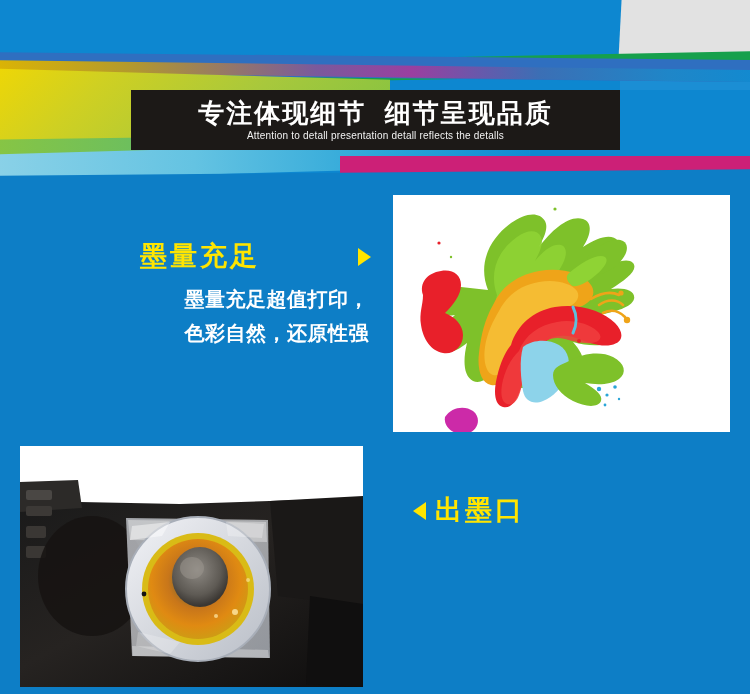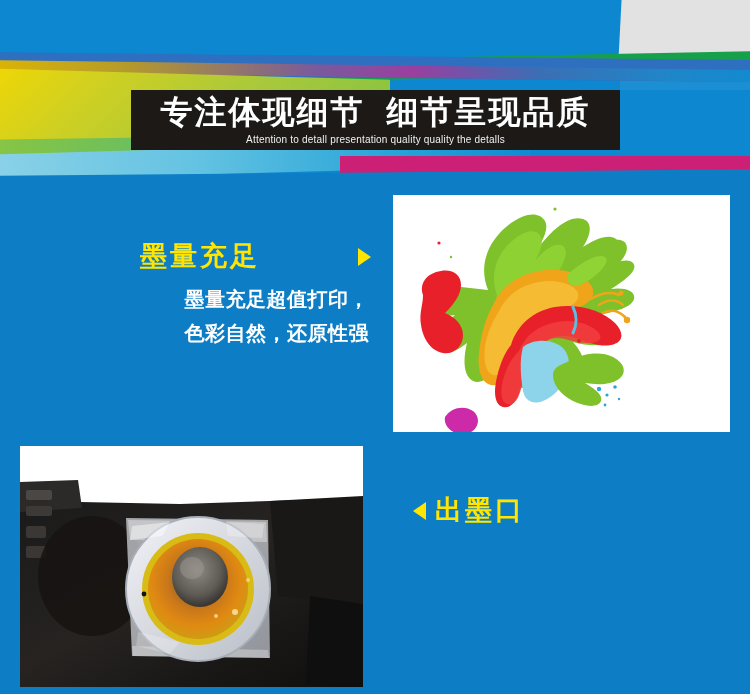--- a/index.html
+++ b/index.html
@@ -60,21 +60,21 @@
   }
   .blue-right-fill{left:620px;top:60px;width:140px;height:30px;background:#1b8ed4;}
 
   
   .banner{
     position:absolute;left:131px;top:90px;width:489px;height:60px;
     background:#1c1917;display:flex;flex-direction:column;
     align-items:center;justify-content:center;z-index:6;
   }
   .banner-title{
-    color:#ffffff;font-size:32px;font-weight:bold;letter-spacing:2px;
+    color:#ffffff;font-size:26px;font-weight:bold;letter-spacing:2px;
     line-height:1.1;white-space:pre;
   }
   .banner-sub{
     color:#f2f2f2;font-size:10px;letter-spacing:.2px;margin-top:3px;
     white-space:nowrap;
   }
 
   
   .yellow-head{color:#ffe500;font-size:27px;font-weight:bold;letter-spacing:3px;line-height:1;}
   .body-text{color:#ffffff;font-size:20px;font-weight:bold;line-height:1.7;letter-spacing:.5px;}
@@ -119,21 +119,21 @@
     <div class="hz-shape purple-strip"></div>
     <div class="hz-shape yellow-green-panel"></div>
     <div class="hz-shape green-fade"></div>
     <div class="hz-shape cyan-wedge"></div>
     <div class="hz-shape magenta-wedge"></div>
     <div class="hz-shape blue-bottom"></div>
   </div>
 
   <div class="banner">
     <div class="banner-title">专注体现细节  细节呈现品质</div>
-    <div class="banner-sub">Attention to detall presentation quality quality the detalls</div>
+    <div class="banner-sub">Attention to detall presentation detall reflects the detalls</div>
   </div>
 
   <div class="sec1-text">
     <div class="sec1-head">
       <span class="yellow-head">墨量充足</span>
       <span class="tri tri-right"></span>
     </div>
     <div class="sec1-body body-text">
       <div>墨量充足超值打印，</div>
       <div>色彩自然，还原性强</div>

